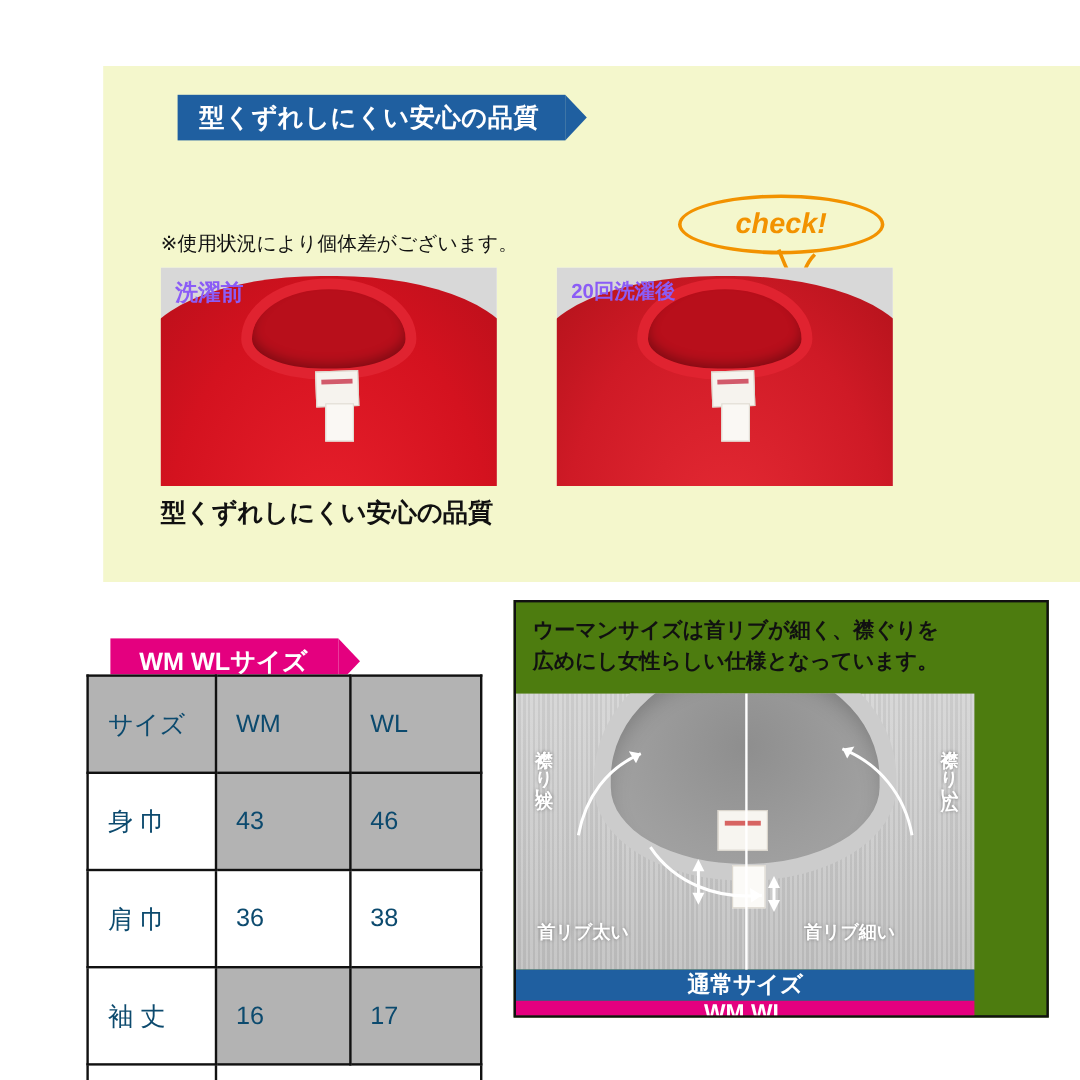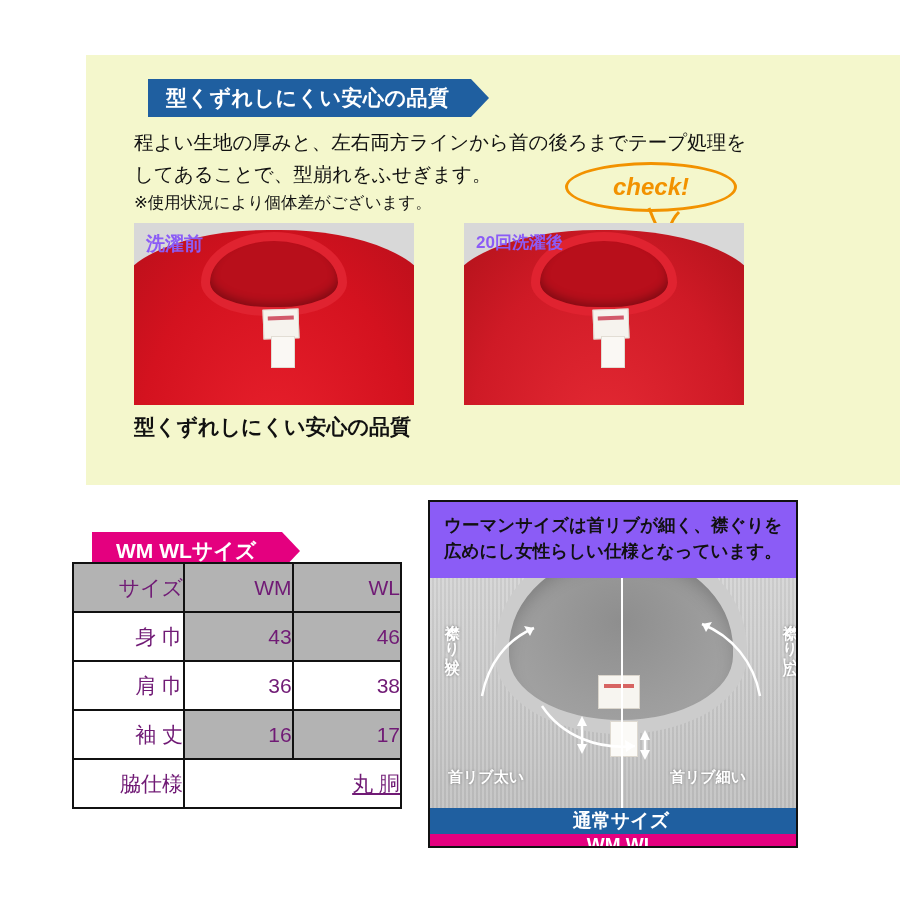--- a/index.html
+++ b/index.html
@@ -239,48 +239,48 @@
     left: 72px;
     top: 562px;
     width: 330px;
     border-collapse: collapse;
     background: #ffffff;
   }
   table.size-table th,
   table.size-table td {
     border: 2px solid #111111;
     height: 47px;
-    text-align: right;
+    text-align: left;
     font-size: 21px;
     font-weight: normal;
-    color: #701a75;
-    padding: 0;
+    color: #0c4a6e;
+    padding: 16px;
   }
   table.size-table thead th {
     background: #b3b3b3;
     font-weight: normal;
   }
   table.size-table th.rowhdr {
     width: 112px;
     font-weight: normal;
   }
   table.size-table td { width: 109px; }
   table.size-table tbody tr:nth-child(odd)  td { background: #b3b3b3; }
   table.size-table tbody tr:nth-child(even) td { background: #ffffff; }
   table.size-table tbody tr:last-child td   { background: #ffffff; text-decoration: underline; }
   table.size-table tbody th { background: #ffffff; }
 
   
   .neck-panel {
     position: absolute;
     left: 428px;
     top: 500px;
-    width: 370px;
+    width: 446px;
     height: 348px;
-    background: #8b5cf6;
+    background: #4d7c0f;
     border: 2px solid #111111;
     box-sizing: border-box;
     overflow: hidden;
   }
   .neck-text {
     position: absolute;
     left: 14px;
     top: 10px;
     width: 356px;
     font-size: 17.5px;
@@ -405,24 +405,20 @@
 <body>
 
 <div class="page">
 
   <div class="top-panel">
 
     <div class="ribbon">
       <span>型くずれしにくい安心の品質</span>
     </div>
 
-    <div class="body-text">
-      <span>程よい生地の厚みと、左右両方ラインから首の後ろまでテープ処理を</span>
-      <span class="line2">してあることで、型崩れをふせぎます。</span>
-    </div>
 
     <div class="note">※使用状況により個体差がございます。</div>
 
     <div class="check-callout">
       <div class="check-bubble">
         <span>check!</span>
       </div>
       <svg class="check-tail" viewBox="0 0 38 46">
         <path d="M4,2 C10,18 16,30 24,44 C22,30 24,16 34,6" fill="none" stroke="#f29200" stroke-width="3"></path>
       </svg>

